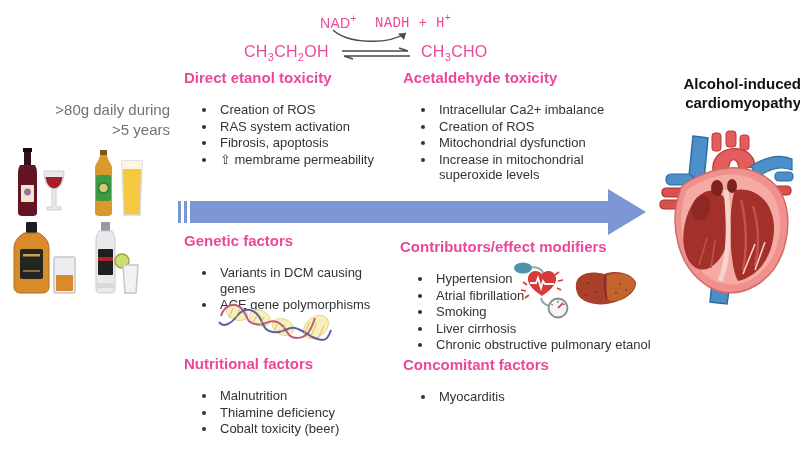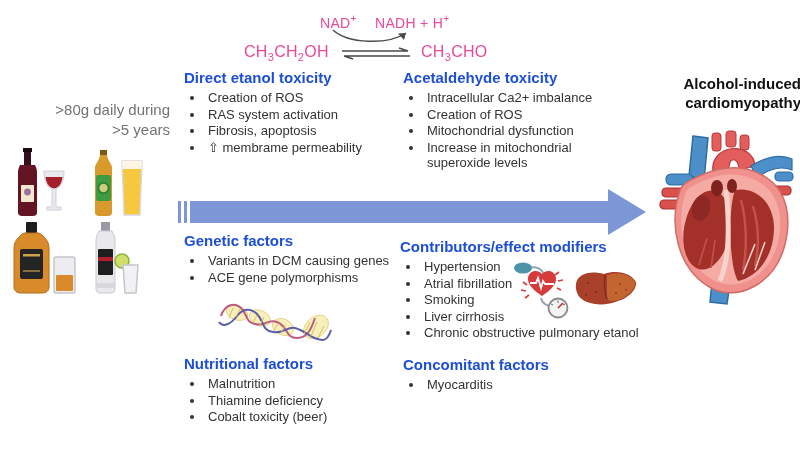--- a/index.html
+++ b/index.html
@@ -5,34 +5,34 @@
   html,body{margin:0;padding:0;background:#fff;}
   .canvas{position:relative;width:800px;height:450px;background:#fff;overflow:hidden;
           font-family:"Liberation Sans",sans-serif;color:#2e2e2e;}
   .chem{position:absolute;font-size:16px;color:#ec4899;letter-spacing:.3px;white-space:nowrap;}
   .chem sub{font-size:11px;}
   .chem sup{font-size:10px;}
   .chem.small{font-size:14px;}
   .exposure{position:absolute;left:6px;top:100px;width:164px;text-align:right;
             font-size:15px;line-height:20px;color:#737373;}
   .section{position:absolute;}
-  .sec-title{font-size:15px;font-weight:700;color:#1d4ed8;margin-bottom:3px;}
-  .section ul{margin:4px;padding:0 0 0 17px;list-style:disc;}
+  .sec-title{font-size:15px;font-weight:700;color:#ec4899;margin-bottom:3px;}
+  .section ul{margin:16px;padding:0 0 0 17px;list-style:disc;}
   .section li{font-size:13px;line-height:15.5px;color:#333;margin:0 0 1px 0;padding-left:3px;}
   .outcome{position:absolute;left:653px;top:74px;width:148px;text-align:right;
            font-size:15px;font-weight:700;line-height:19px;color:#111;}
   svg{position:absolute;display:block;}
 </style>
 </head>
 <body>
 
 <div class="canvas">
 
   <div class="chem small" style="left:320px;top:13px;">NAD<sup>+</sup></div>
-  <div class="chem small" style="left:375px;top:13px;">NADH + H<sup>+</sup></div>
+  <div class="chem small" style="left:375px;top:13px;font-family:Liberation Mono, monospace;">NADH + H<sup>+</sup></div>
 
   <svg style="left:330px;top:28px;" width="82" height="18" viewBox="0 0 82 18">
     <path d="M3 2 C 18 16, 58 17, 76 5" fill="none" stroke="#4a4a4a" stroke-width="1.4"></path>
     <path d="M76 5 L68 5.5 L74 12 Z" fill="#4a4a4a"></path>
   </svg>
 
   <div class="chem" style="left:244px;top:43px;">CH<sub>3</sub>CH<sub>2</sub>OH</div>
 
   <svg style="left:340px;top:47px;" width="72" height="13" viewBox="0 0 72 13">
     <path d="M2 4 H68 M68 4 L59 1" fill="none" stroke="#4a4a4a" stroke-width="1.5"></path>

